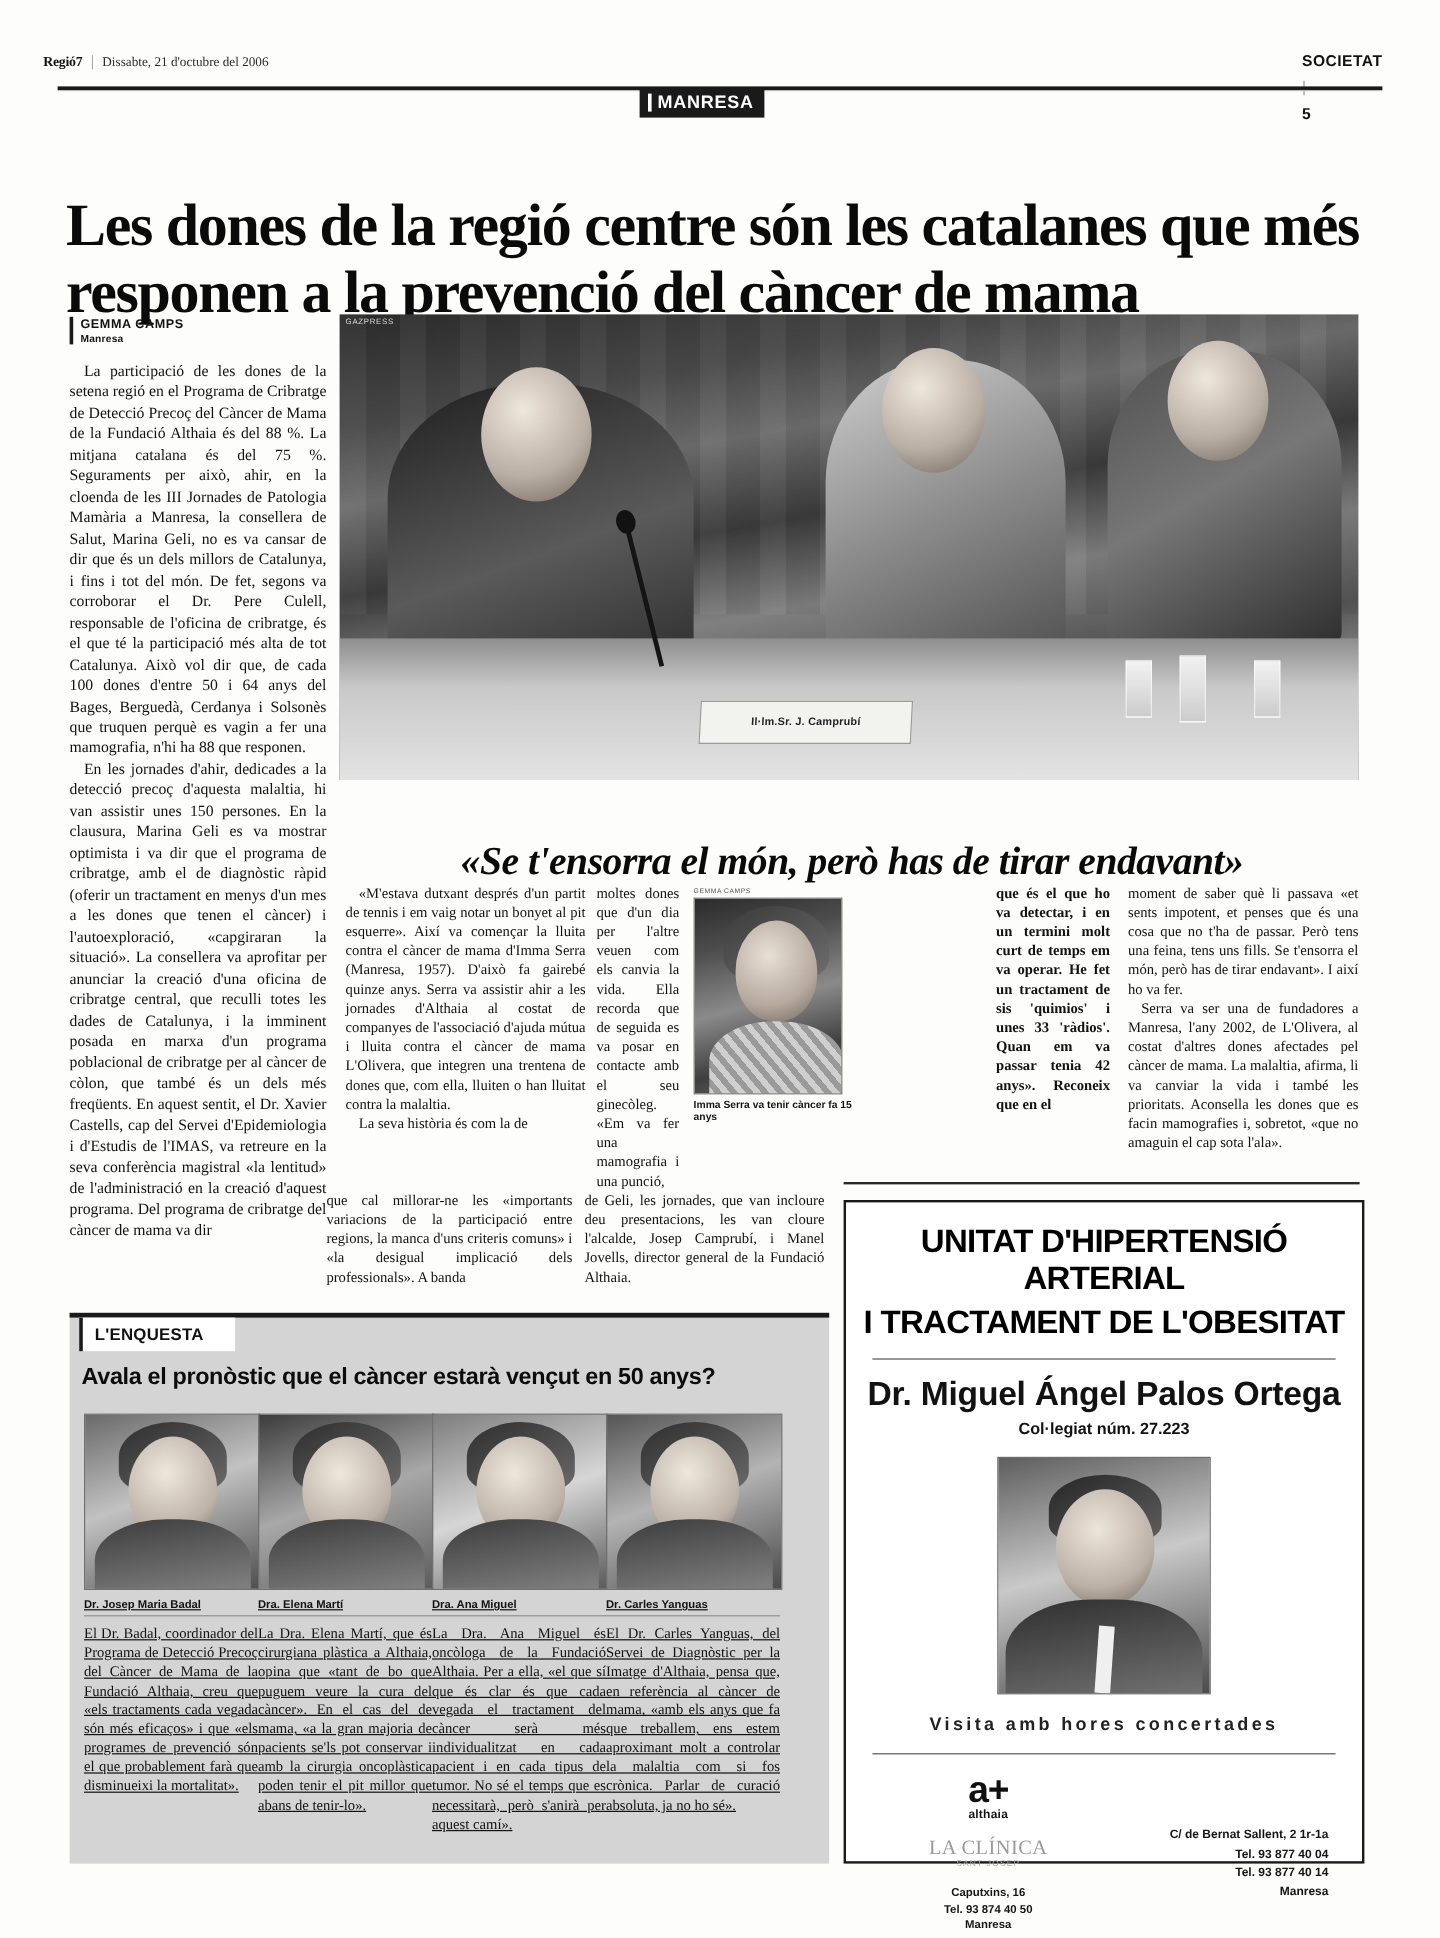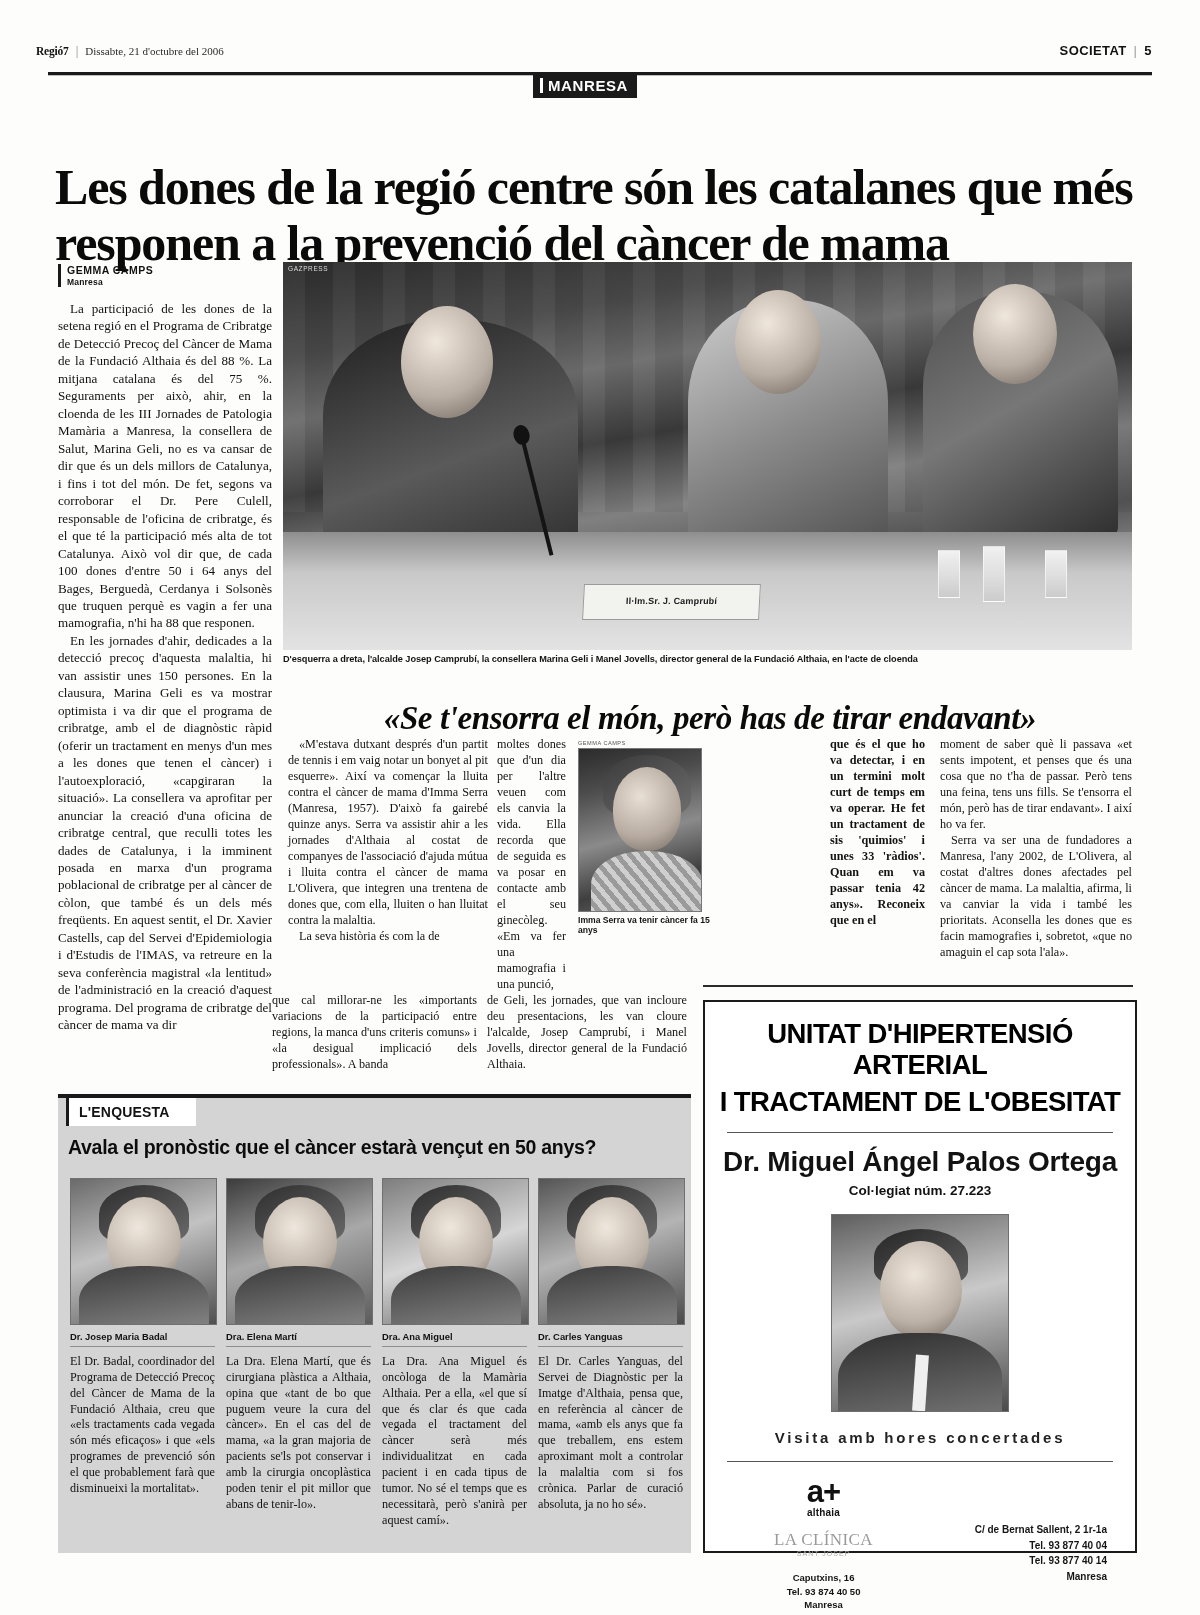--- a/index.html
+++ b/index.html
@@ -59,20 +59,21 @@
     position: absolute;
     right: 0;
     top: -1px;
     display: flex;
     align-items: baseline;
     gap: 7px;
     font-family: "Liberation Sans", sans-serif;
     font-weight: bold;
     font-size: 13px;
     letter-spacing: 0.4px;
+    flex-direction: column;
   }
   .mh-sep {
     color: #9b9b9b;
     font-weight: normal;
   }
   .mh-rule {
     position: absolute;
     left: 48px;
     right: 48px;
     top: 72px;
@@ -408,21 +409,22 @@
     font-size: 19.5px;
     letter-spacing: -0.3px;
     color: #0c0c0c;
   }
   .enq-grid {
     position: absolute;
     left: 12px;
     top: 80px;
     width: 612px;
     display: flex;
-    gap: 11px;
+    gap: 0;
+    text-decoration: underline;
   }
   .enq-item { width: 145px; }
   .enq-photo {
     width: 145px;
     height: 145px;
     border: 1px solid #707070;
     background: linear-gradient(160deg, #6a6a6a, #c2c2c2 45%, #4f4f4f);
     position: relative;
     overflow: hidden;
   }
@@ -676,21 +678,20 @@
     <div class="mp-table"></div>
     <div class="mp-mic"></div>
     <div class="mp-glass mp-g1"></div>
     <div class="mp-glass mp-g2"></div>
     <div class="mp-glass mp-g3"></div>
     <div class="mp-nameplate">
       <span>Il·lm.Sr. J. Camprubí</span>
     </div>
     <div class="mp-credit">GAZPRESS</div>
   </div>
-  <div class="photo-caption">D'esquerra a dreta, l'alcalde Josep Camprubí, la consellera Marina Geli i Manel Jovells, director general de la Fundació Althaia, en l'acte de cloenda</div>
 
   <div class="subheadline">«Se t'ensorra el món, però has de tirar endavant»</div>
 
   <div class="sec-col sc1">
     <p>«M'estava dutxant després d'un partit de tennis i em vaig notar un bonyet al pit esquerre». Així va començar la lluita contra el càncer de mama d'Imma Serra (Manresa, 1957). D'això fa gairebé quinze anys. Serra va assistir ahir a les jornades d'Althaia al costat de companyes de l'associació d'ajuda mútua i lluita contra el càncer de mama L'Olivera, que integren una trentena de dones que, com ella, lluiten o han lluitat contra la malaltia.</p>
     <p>La seva història és com la de</p>
   </div>
   <div class="sec-col sc2">
     <p class="noindent">moltes dones que d'un dia per l'altre veuen com els canvia la vida. Ella recorda que de seguida es va posar en contacte amb el seu ginecòleg. «Em va fer una mamografia i una punció,</p>
   </div>
@@ -746,21 +747,21 @@
       </div>
 
       <div class="enq-item">
         <div class="enq-photo f3">
           <div class="hair"></div>
           <div class="face"></div>
           <div class="torso"></div>
         </div>
         <div class="enq-name">Dra. Ana Miguel</div>
         <div class="enq-rule"></div>
-        <div class="enq-text">La Dra. Ana Miguel és oncòloga de la Mamària Althaia. Per a ella, «el que sí que és clar és que cada vegada el tractament del càncer serà més individualitzat en cada pacient i en cada tipus de tumor. No sé el temps que es necessitarà, però s'anirà per aquest camí».</div>
+        <div class="enq-text">La Dra. Ana Miguel és oncòloga de la Fundació Althaia. Per a ella, «el que sí que és clar és que cada vegada el tractament del càncer serà més individualitzat en cada pacient i en cada tipus de tumor. No sé el temps que es necessitarà, però s'anirà per aquest camí».</div>
       </div>
 
       <div class="enq-item">
         <div class="enq-photo f4">
           <div class="hair"></div>
           <div class="face"></div>
           <div class="torso"></div>
         </div>
         <div class="enq-name">Dr. Carles Yanguas</div>
         <div class="enq-rule"></div>

